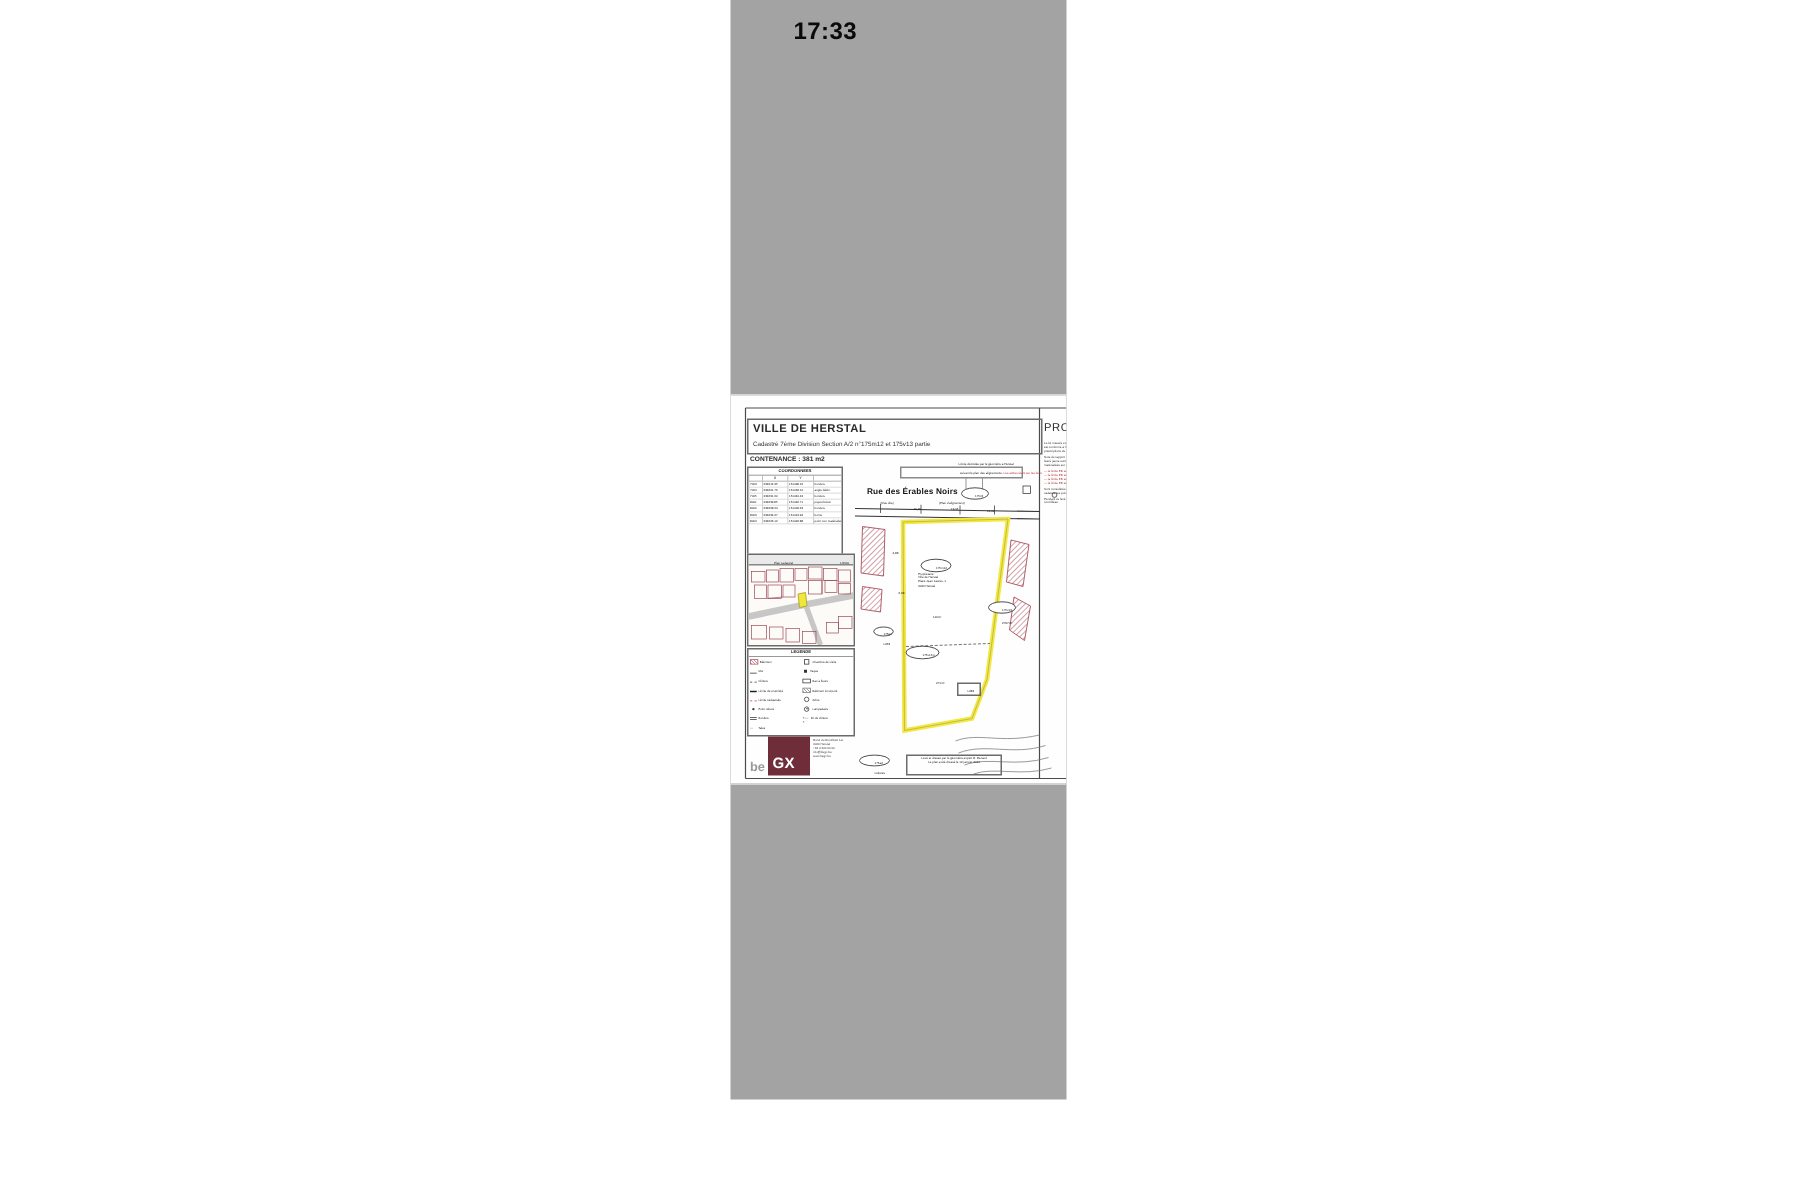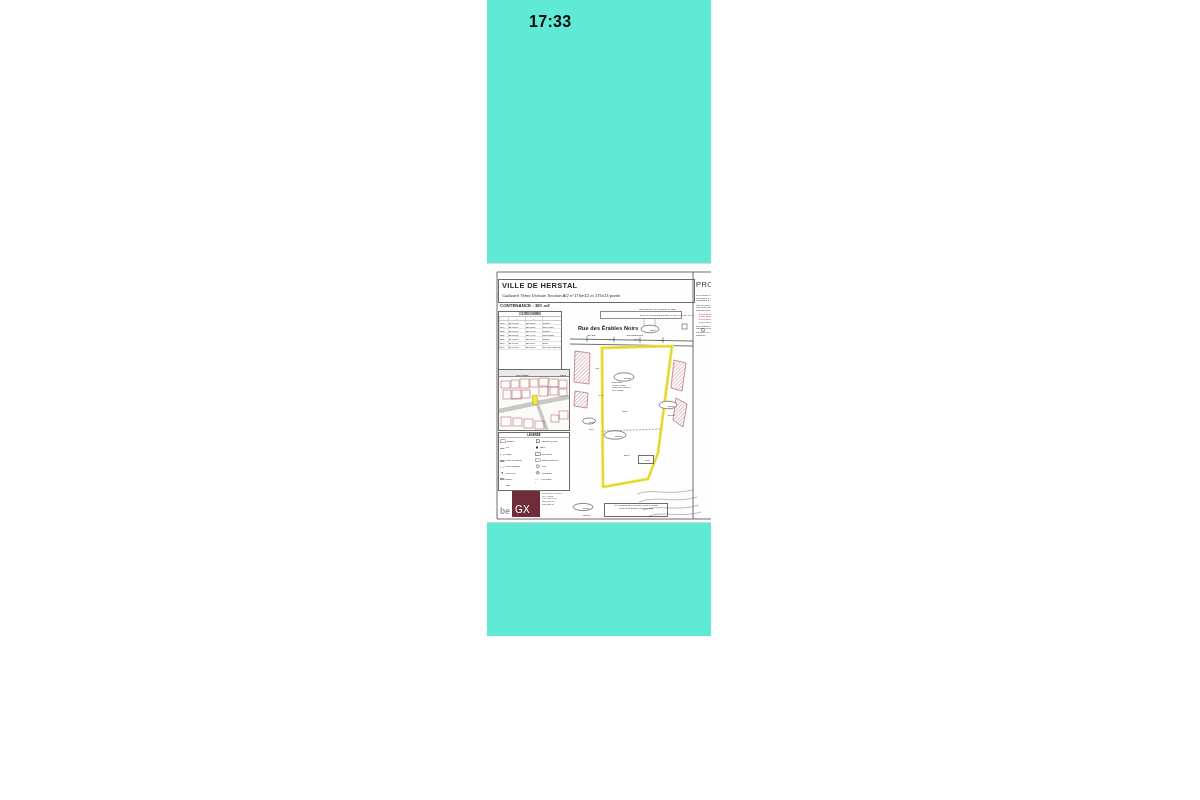--- a/index.html
+++ b/index.html
@@ -1,17 +1,17 @@
 <!DOCTYPE html>
 <html><head>
 <meta charset="utf-8">
 <style>
   html,body{margin:0;padding:0;}
   body{width:1200px;height:800px;position:relative;background:#ffffff;font-family:"Liberation Sans",sans-serif;overflow:hidden;}
-  .phone{position:absolute;left:487px;top:0;width:224px;height:636px;background:#5eead4;overflow:hidden;}
+  .phone{position:absolute;left:487px;top:0;width:224px;height:733px;background:#a3a3a3;overflow:hidden;}
   .time{position:absolute;left:42px;top:13px;font-size:16px;font-weight:700;color:#0a0a0c;letter-spacing:.3px;}
   .doc{position:absolute;left:0;top:263px;width:224px;height:258px;background:#fffefe;border-top:1px solid #dcdcdc;border-bottom:1px solid #d2d2d2;overflow:hidden;}
   .abs{position:absolute;}
   .bx{border:1px solid #6b6b6b;background:#fff;}
   .sc2{transform:scale(0.5);transform-origin:0 0;font-size:4px;line-height:1.3;color:#222;}
   .microc{position:absolute;font-size:4px;color:#222;white-space:nowrap;transform:scale(0.5) translate(-50%,-50%);}
   .red{color:#a93434;}
   .doc-title{position:absolute;font-size:7.5px;font-weight:700;color:#2a2a2a;letter-spacing:.3px;white-space:nowrap;}
   .doc-sub{position:absolute;font-size:4.2px;color:#333;white-space:nowrap;}
   .doc-cont{position:absolute;font-size:4.4px;font-weight:700;color:#2a2a2a;white-space:nowrap;}
@@ -38,21 +38,21 @@
   .sym-sq{border:1px solid #333;width:5px;height:5px;flex:0 0 5px;margin:0 2px;}
   .sym-sqf{background:#333;width:4px;height:4px;flex:0 0 4px;margin:0 2px;}
   .sym-rect{border:1px solid #333;width:8px;height:4px;}
   .sym-hatchg{background:repeating-linear-gradient(45deg,#999 0 1px,#fff 1px 3px);border:1px solid #777;}
   .sym-circ{border:1px solid #333;border-radius:50%;width:5px;height:5px;flex:0 0 5px;margin:0 2px;}
   .sym-circd{border:1px solid #333;border-radius:50%;width:5px;height:5px;flex:0 0 5px;margin:0 2px;position:relative;}
   .sym-circd::after{content:"";position:absolute;left:1.5px;top:1.5px;width:2px;height:2px;border-radius:50%;background:#333;}
   .sym-x{font-size:5px;line-height:5px;color:#333;}
   .logo-be{position:absolute;font-size:8.5px;font-weight:700;color:#9a9a9e;}
   .logo-square{position:absolute;background:#6f2d39;}
-  .logo-gx{position:absolute;left:3px;bottom:2px;font-size:10px;font-weight:400;color:#fff;letter-spacing:.3px;}
+  .logo-gx{position:absolute;left:3px;bottom:2px;font-size:10px;font-weight:700;color:#fff;letter-spacing:.3px;}
   .home-bar{position:absolute;left:118px;top:788px;width:106px;height:4px;background:#000;border-radius:2.5px 0 0 2.5px;}
   .notebox{position:absolute;border:1px solid #8a8a8a;background:transparent;}
 </style>
 </head>
 <body>
 
 <div class="phone">
 
   <div class="time">17:33</div>
 

